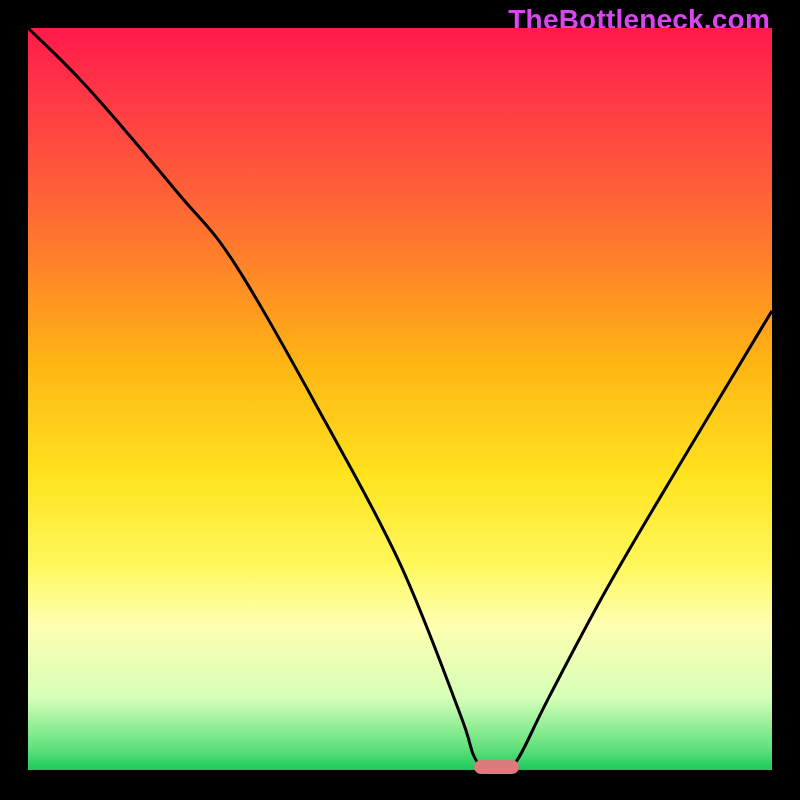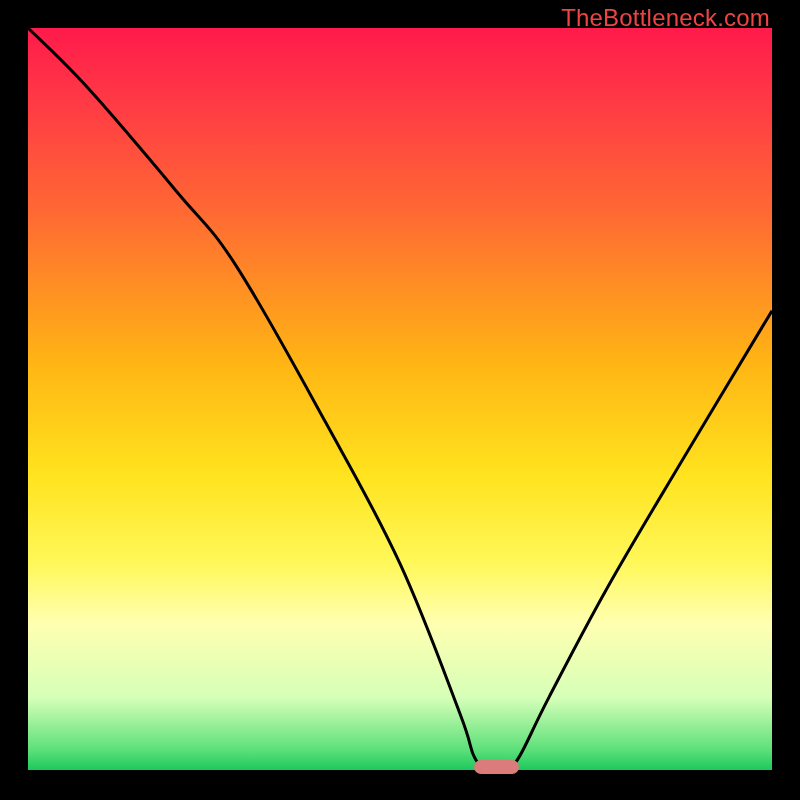--- a/index.html
+++ b/index.html
@@ -23,23 +23,23 @@
     position: absolute;
     left: 0;
     top: 0;
     width: 744px;
     height: 744px;
   }
   .watermark {
     position: absolute;
     top: 4px;
     right: 30px;
-    color: #ef4444;
-    font-size: 24px;
-    font-weight: 400;
+    color: #d946ef;
+    font-size: 28px;
+    font-weight: 700;
     letter-spacing: 0.2px;
   }
   .marker {
     position: absolute;
     background: #e06666;
     border-radius: 999px;
   }
   svg { display: block; }
 </style>
 </head>

